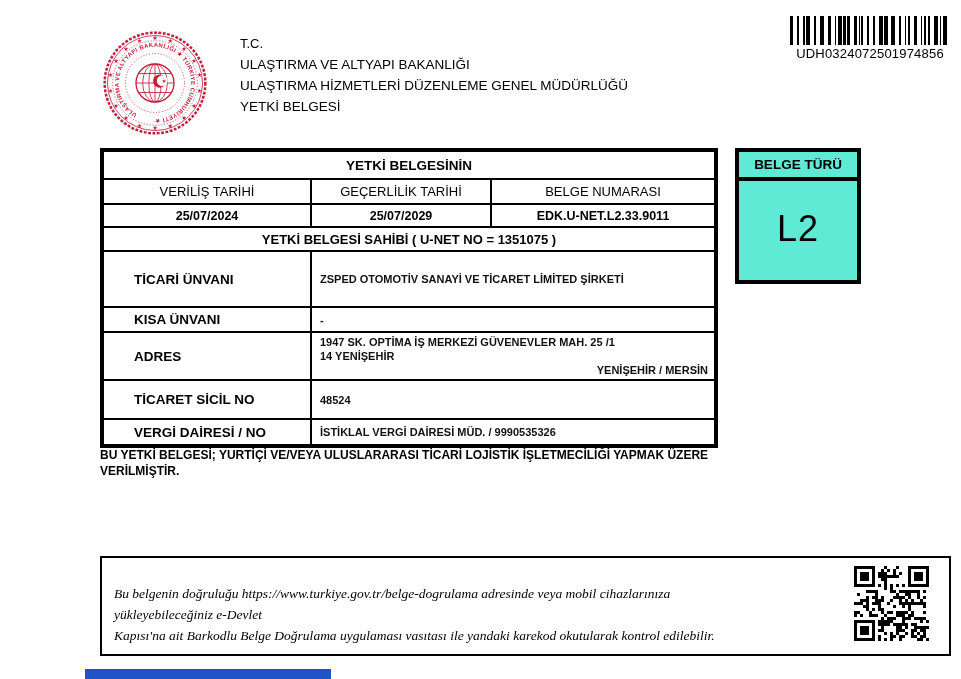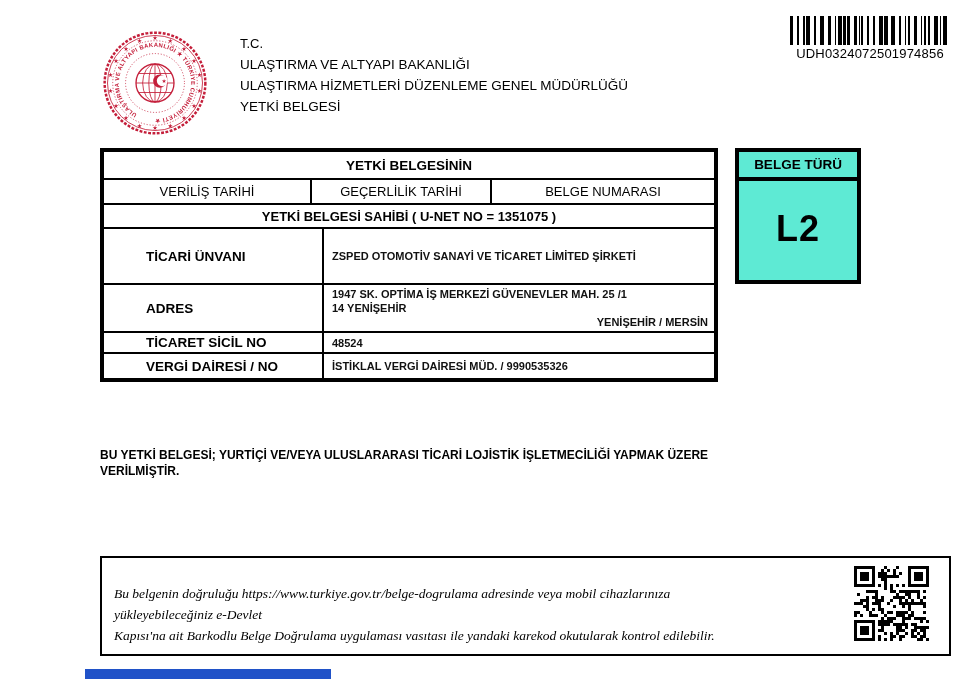--- a/index.html
+++ b/index.html
@@ -21,34 +21,34 @@
   
   .doc-table { position:absolute; left:100px; top:148px; width:618px; border:4px solid #000; background:#fff; }
   .t-row { display:flex; border-top:2px solid #000; align-items:stretch; }
   .t-row:first-child { border-top:none; }
   .cell { display:flex; align-items:center; }
   .row-title { height:26px; justify-content:center; width:100%; font-weight:bold; font-size:13.5px; }
   .h3 { height:23px; font-weight:normal; font-size:13px; justify-content:center; }
   .v3 { height:21px; font-weight:bold; font-size:12.5px; justify-content:center; }
   .w1 { width:206px; } .w2 { width:180px; border-left:2px solid #000; } .w3 { flex:1; border-left:2px solid #000; }
   .row-owner { height:22px; justify-content:center; width:100%; font-weight:bold; font-size:13px; }
-  .c-label { width:206px; padding-left:30px; font-weight:bold; font-size:13.5px; display:flex; align-items:center;margin-left:12px; }
+  .c-label { width:206px; padding-left:30px; font-weight:bold; font-size:13.5px; display:flex; align-items:center; }
   .c-val { flex:1; border-left:2px solid #000; padding-left:8px; padding-right:6px;
            font-weight:bold; font-size:11px; display:flex; align-items:center; color:#111; }
   .h-ticari { height:56px; } .h-kisa { height:25px; } .h-adres { height:48px; }
-  .h-sicil { height:21px; } .h-vergi { height:26px; }
+  .h-sicil { height:39px; } .h-vergi { height:26px; }
   .c-val-col { flex-direction:column; justify-content:center; align-items:stretch; line-height:14px; }
   .adres-right { text-align:right; }
 
   
   .belge-turu { position:absolute; left:735px; top:148px; width:126px; height:136px; border:4px solid #000; background:#5eead4; }
   .belge-turu .bt-title { height:29px; border-bottom:4px solid #000; display:flex; align-items:center;
                           justify-content:center; font-weight:bold; font-size:13.5px; }
   .belge-turu .bt-value { height:95px; display:flex; align-items:center; justify-content:center;
-                          font-size:36px; font-weight:700; letter-spacing:1px; }
+                          font-size:36px; font-weight:400; letter-spacing:1px; }
 
   
   .statement { position:absolute; left:100px; top:447px; width:640px; font-weight:bold;
                font-size:12px; line-height:16px; }
 
   
   .verify-box { position:absolute; left:100px; top:556px; width:851px; height:100px; border:2px solid #000; }
   .verify-text { position:absolute; left:12px; top:25px; width:655px;
                  font-family:"Liberation Serif", serif; font-style:italic; font-size:13.5px; line-height:21px; }
   .qr { position:absolute; right:20px; top:8px; width:75px; height:75px; }
@@ -180,25 +180,34 @@
   <div class="doc-table">
     <div class="t-row">
       <div class="cell row-title">YETKİ BELGESİNİN</div>
     </div>
     <div class="t-row">
       <div class="cell h3 w1">VERİLİŞ TARİHİ</div>
       <div class="cell h3 w2">GEÇERLİLİK TARİHİ</div>
       <div class="cell h3 w3">BELGE NUMARASI</div>
     </div>
     <div class="t-row">
+      <div class="cell v3 w1">25/07/2024</div>
+      <div class="cell v3 w2">25/07/2029</div>
+      <div class="cell v3 w3">EDK.U-NET.L2.33.9011</div>
+    </div>
+    <div class="t-row">
       <div class="cell row-owner">YETKİ BELGESİ SAHİBİ ( U-NET NO = 1351075 )</div>
     </div>
     <div class="t-row h-ticari">
       <div class="c-label">TİCARİ ÜNVANI</div>
       <div class="c-val">ZSPED OTOMOTİV SANAYİ VE TİCARET LİMİTED ŞİRKETİ</div>
+    </div>
+    <div class="t-row h-kisa">
+      <div class="c-label">KISA ÜNVANI</div>
+      <div class="c-val">-</div>
     </div>
     <div class="t-row h-adres">
       <div class="c-label">ADRES</div>
       <div class="c-val c-val-col">
         <div>1947 SK. OPTİMA İŞ MERKEZİ GÜVENEVLER MAH. 25 /1</div>
         <div>14 YENİŞEHİR</div>
         <div class="adres-right">YENİŞEHİR / MERSİN</div>
       </div>
     </div>
     <div class="t-row h-sicil">

